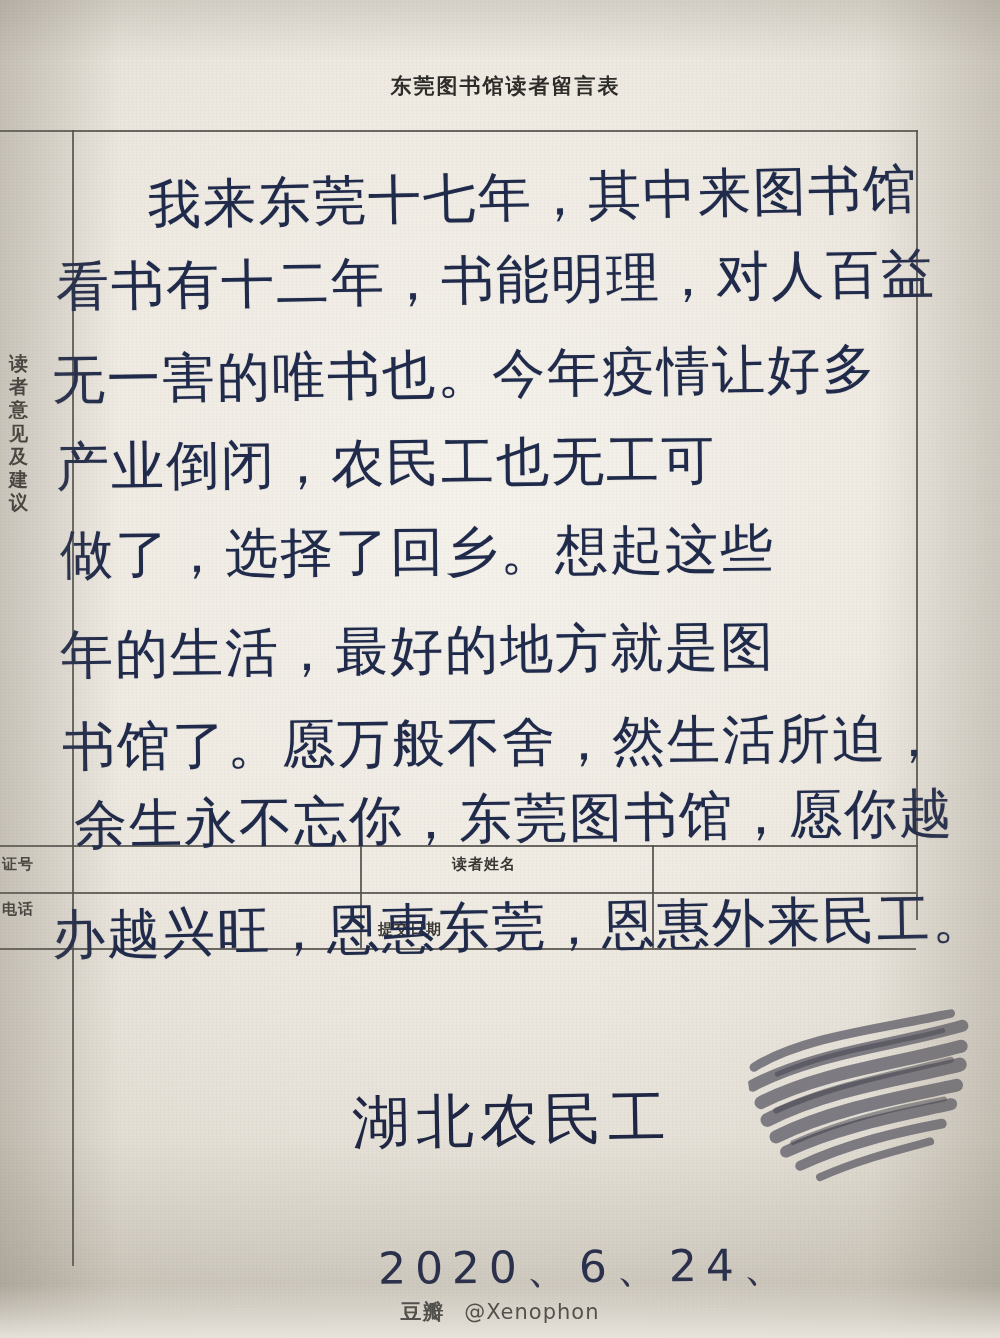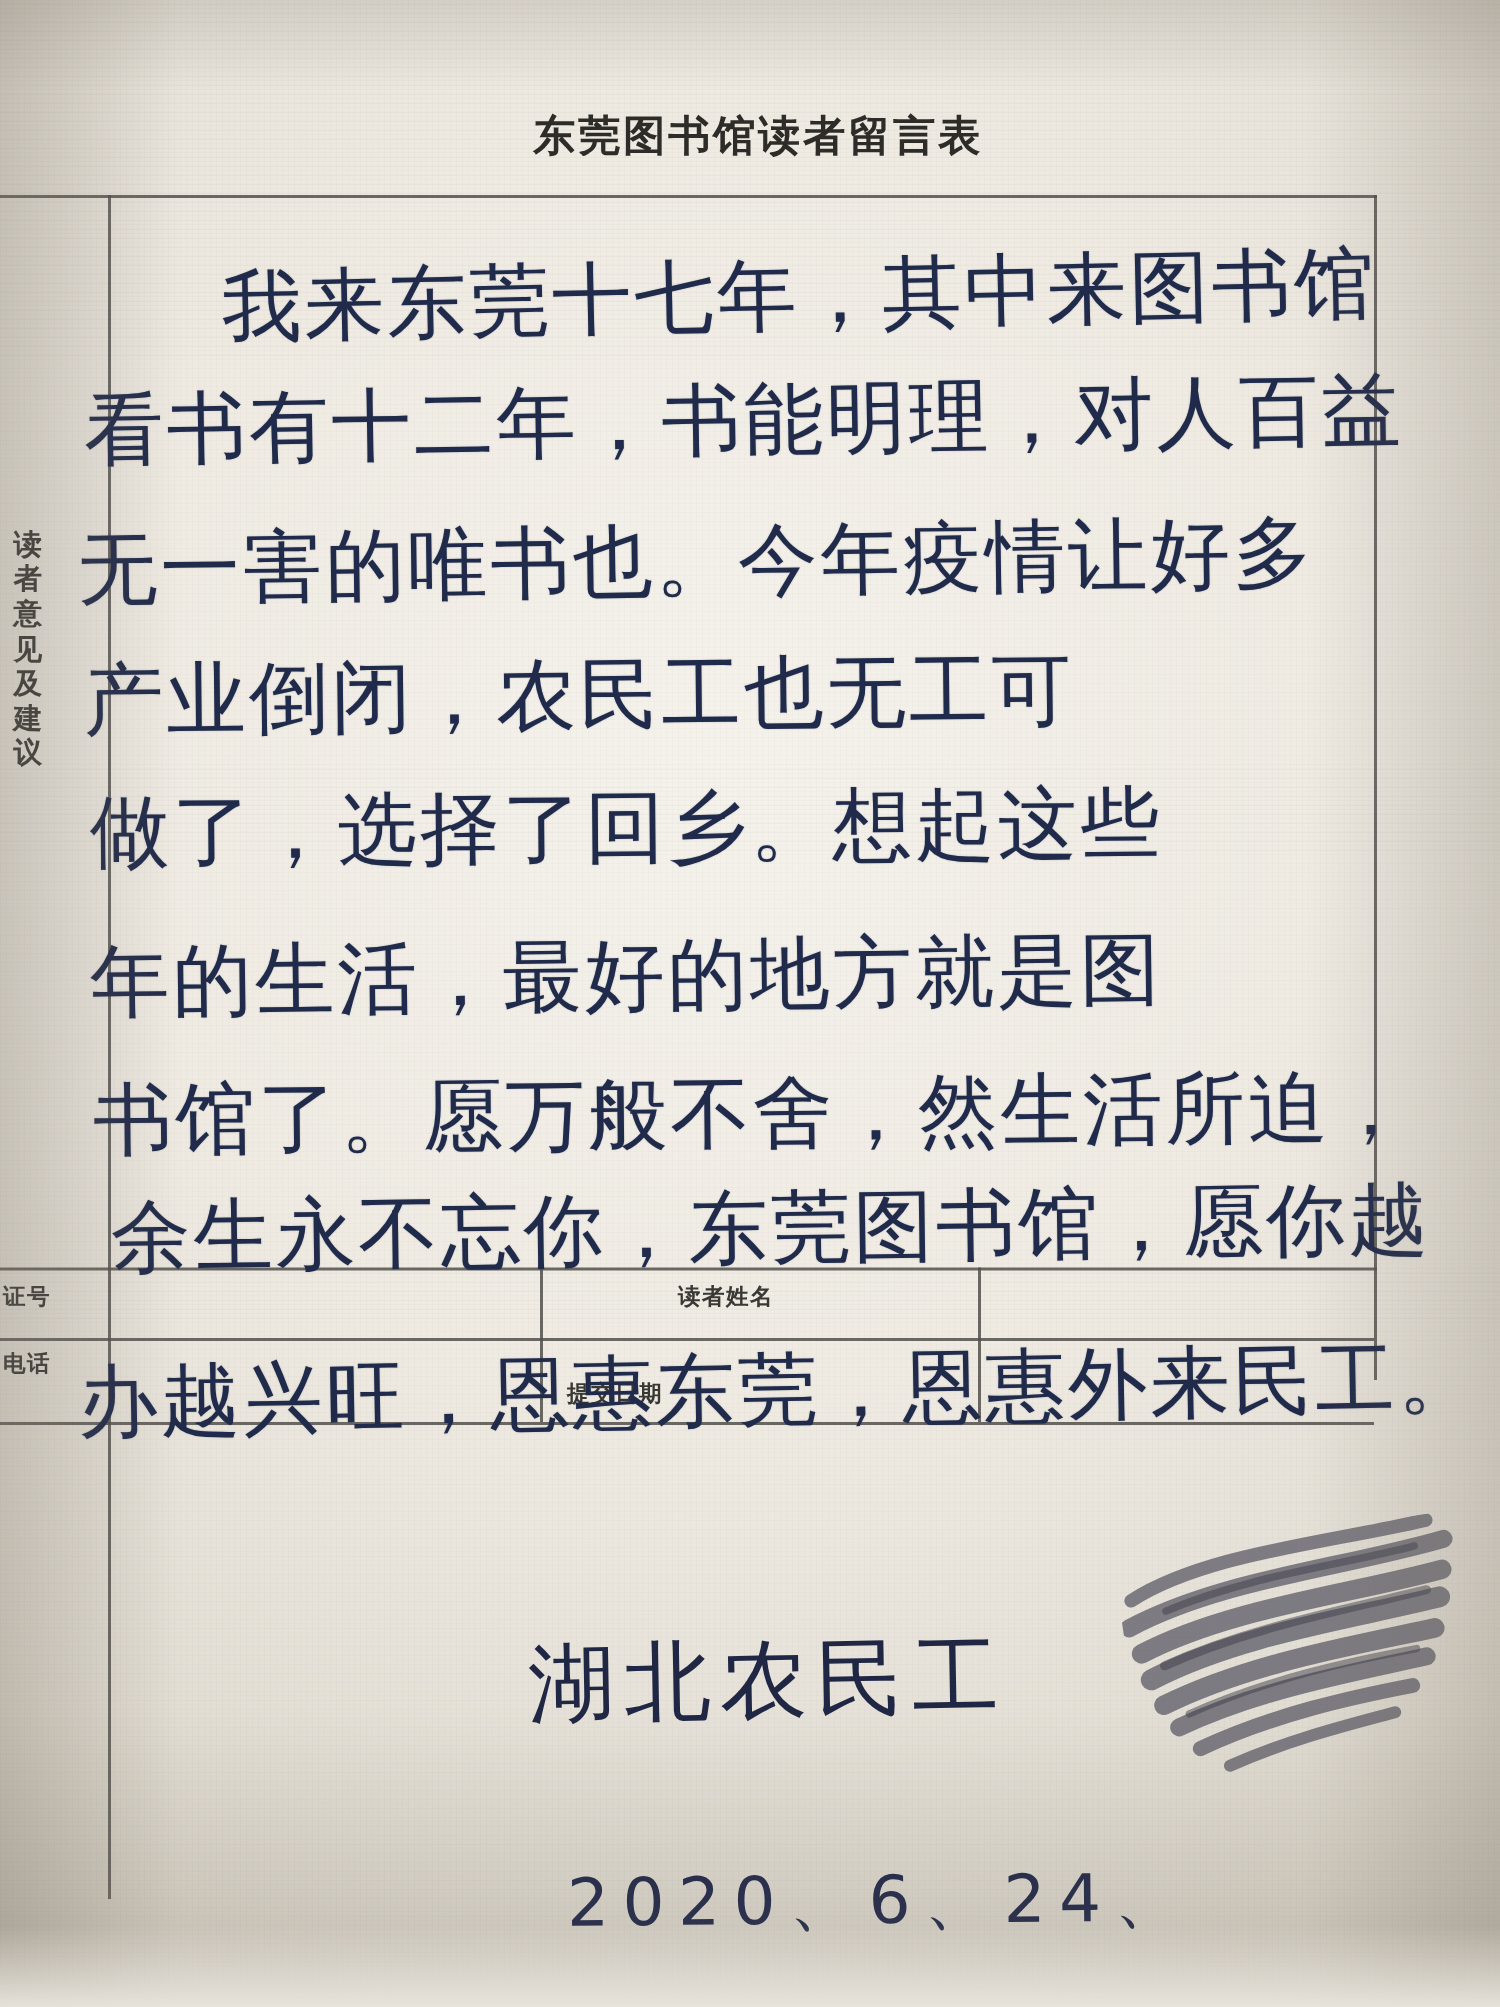--- a/index.html
+++ b/index.html
@@ -50,21 +50,21 @@
     pointer-events: none;
   }
 
   
   .form-title {
     position: absolute;
     top: 72px;
     left: 0; right: 0;
     text-align: center;
     font-family: "DejaVu Sans", "Liberation Sans", sans-serif;
-    font-size: 28px;
+    font-size: 21px;
     font-weight: 700;
     color: #2e2c29;
     letter-spacing: 2px;
     padding-left: 11px;
   }
 
   
   .rule {
     position: absolute;
     background: #52504c;
@@ -270,14 +270,18 @@
       <path d="M36,110 C92,94 146,90 192,88" stroke-width="5"></path>
     </g>
   </svg>
 
   <div class="paper-shade-top"></div>
   <div class="paper-shade-left"></div>
   <div class="paper-shade-right"></div>
   <div class="paper-shade-bottom"></div>
 
   <div class="wm-strip"></div>
+  <div class="watermark">
+    <span class="wm-logo">豆瓣</span>
+    <span class="wm-user">@Xenophon</span>
+  </div>
 
 </div>
 
 </body></html>

